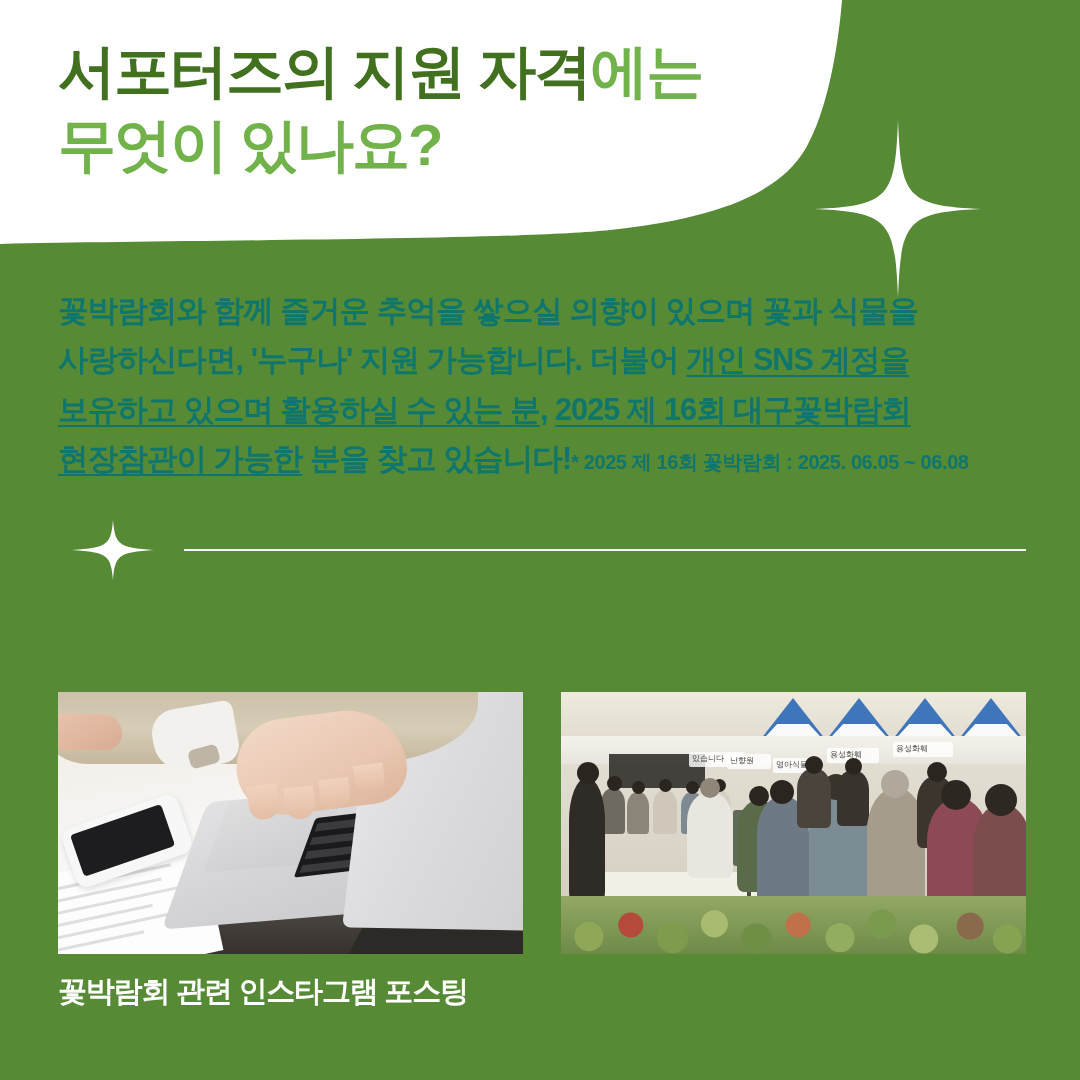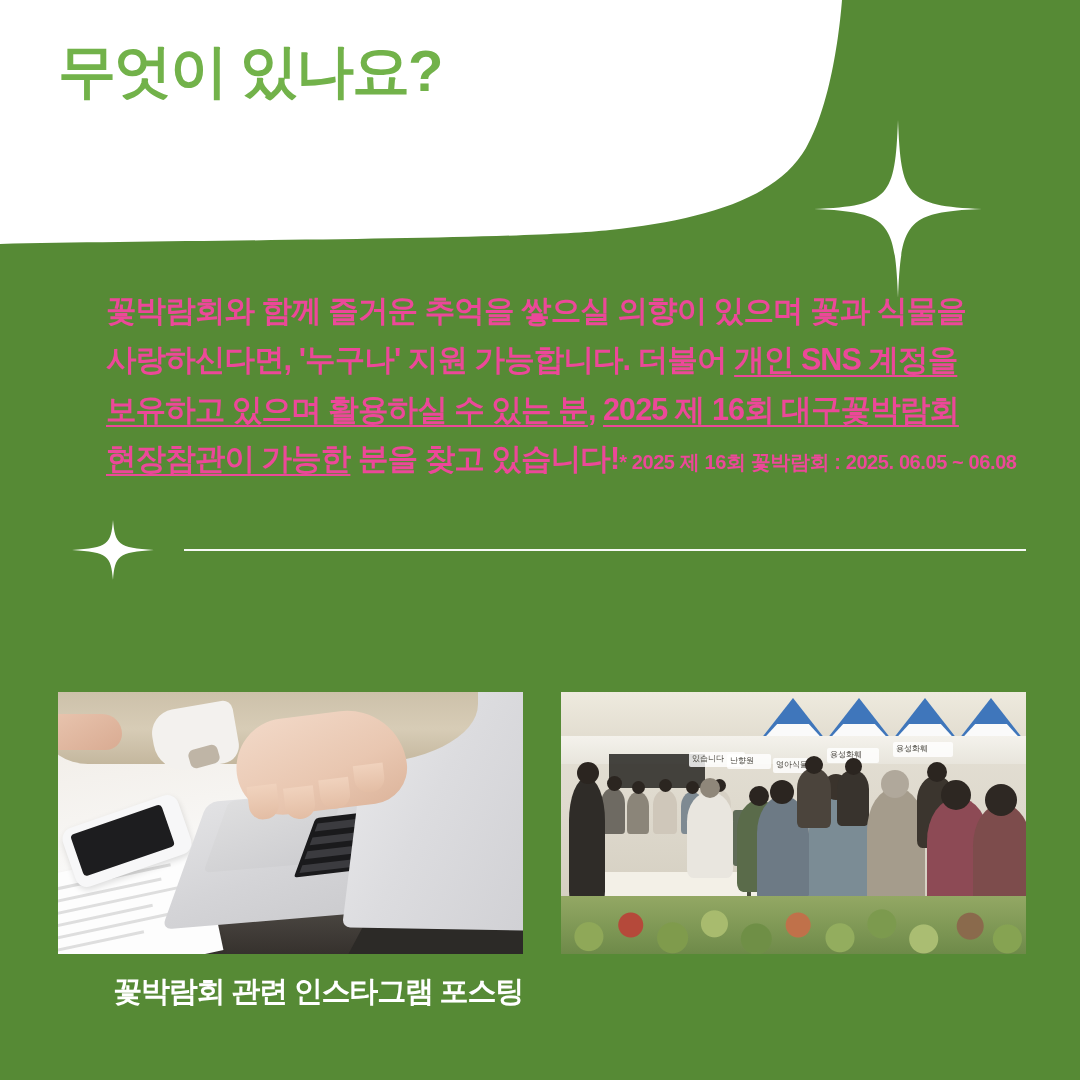--- a/index.html
+++ b/index.html
@@ -57,27 +57,26 @@
   .t-dark { color: #41701f; }
   .t-light { color: #72b24a; }
 
   
   #body-copy {
     position: absolute;
     left: 58px;
     top: 286px;
     width: 968px;
     z-index: 3;
-    color: #ec4899;
+    color: #0f766e;
     font-size: 30.5px;
     font-weight: 700;
     line-height: 1.62;
     letter-spacing: -0.9px;
     word-break: keep-all;
-    margin-left: 48px;
   }
   #body-copy .u {
     text-decoration: underline;
     text-underline-offset: 5px;
     text-decoration-thickness: 2px;
   }
   #body-copy .note {
     font-size: 20px;
     font-weight: 700;
     letter-spacing: -0.4px;
@@ -378,21 +377,20 @@
 
   
   #captions {
     position: absolute;
     left: 58px;
     top: 972px;
     width: 968px;
     z-index: 3;
     display: flex;
     gap: 38px;
-    text-align: right;
   }
   .caption {
     width: 465px;
     color: #ffffff;
     font-size: 29px;
     font-weight: 800;
     letter-spacing: -1.2px;
     white-space: nowrap;
   }
   #footnote {
@@ -420,20 +418,21 @@
       </mask>
     </defs>
     <path d="M0 1080 L1080 1080 L1080 0 L842 0
              C 842 0, 836 96, 806 148
              C 776 200, 700 220, 610 230
              C 520 240, 180 240, 0 244 Z" fill="#568a35" mask="url(#sparkleMask)"></path>
   </svg>
 
   <div id="header">
     <div id="title-block">
+      <div class="title-line"><span class="t-dark">서포터즈의 지원 자격</span><span class="t-light">에는</span></div>
       <div class="title-line t-light">무엇이 있나요?</div>
     </div>
   </div>
 
   <div id="body-copy">
     <span>꽃박람회와 함께 즐거운 추억을 쌓으실 의향이 있으며 꽃과 식물을 사랑하신다면, '누구나' 지원 가능합니다. 더불어 </span><span class="u">개인 SNS 계정을 보유하고 있으며 활용하실 수 있는 분</span><span>, </span><span class="u">2025 제 16회 대구꽃박람회 현장참관이 가능한</span><span> 분을 찾고 있습니다!</span><span class="note">* 2025 제 16회 꽃박람회 : 2025. 06.05 ~ 06.08</span>
   </div>
 
   <div id="divider-row">
     <svg id="divider-sparkle" viewBox="0 0 82 60">

